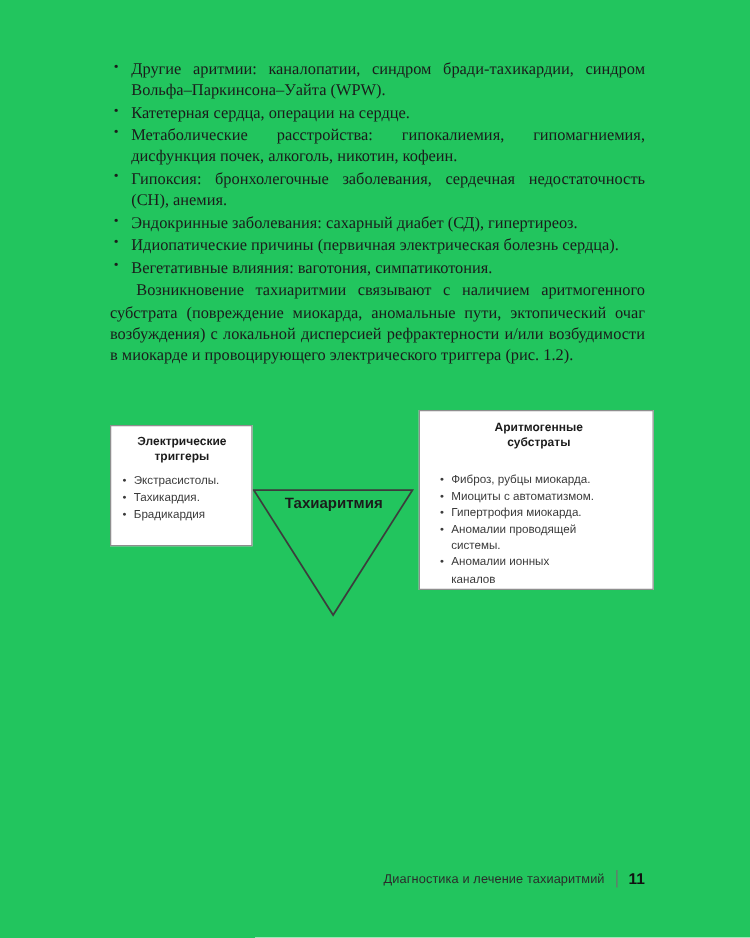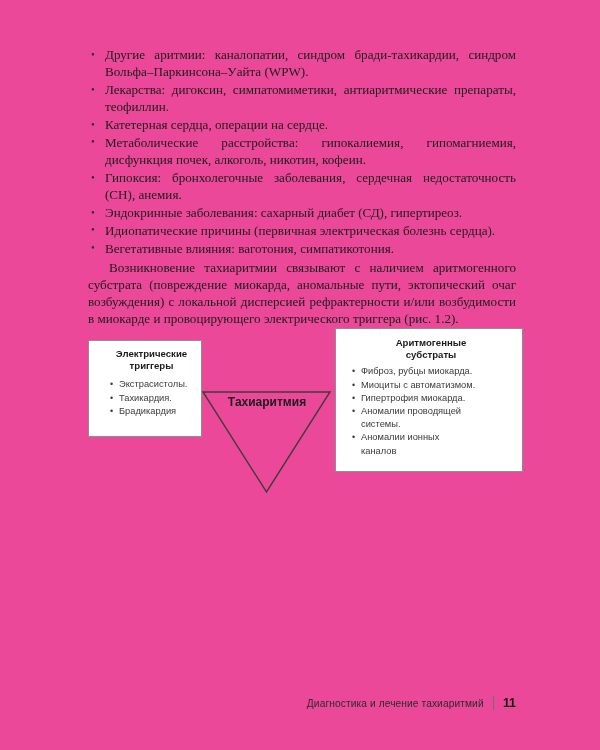--- a/index.html
+++ b/index.html
@@ -5,21 +5,21 @@
 <style>
   html, body {
     margin: 0;
     padding: 0;
     background: #ffffff;
   }
   #page {
     position: relative;
     width: 600px;
     height: 750px;
-    background: #ec4899;
+    background: #22c55e;
     overflow: hidden;
     font-family: "Liberation Serif", "DejaVu Serif", serif;
     color: #1b1b1b;
   }
 
   
   .textblock {
     position: absolute;
     left: 88px;
     top: 46px;
@@ -105,33 +105,33 @@
     font-size: 9px;
     line-height: 13.2px;
   }
 
   
   #box-electrical {
     left: 88px;
     top: 340px;
     width: 114px;
     height: 97px;
-    padding: 7px 5px 0 18px;
+    padding: 7px 5px 0 6px;
   }
   #box-electrical ul.flist { margin-top: 6px; padding-left: 3px; }
 
   
   #box-substrates {
     left: 335px;
     top: 328px;
     width: 188px;
     height: 144px;
     padding: 8px 6px 0 10px;
   }
-  #box-substrates ul.flist { margin-top: 4px; padding-left: 6px; }
+  #box-substrates ul.flist { margin-top: 16px; padding-left: 6px; }
 
   
   #box-modulators {
     left: 172px;
     top: 492px;
     width: 178px;
     height: 136px;
     padding: 8px 5px 0 11px;
   }
   #box-modulators ul.flist { margin-top: 5px; padding-left: 6px; }
@@ -200,21 +200,20 @@
   }
 </style>
 </head>
 <body>
 
 <div id="page">
 
   <div class="textblock">
     <ul class="bullets">
       <li>Другие аритмии: каналопатии, синдром бради-тахикардии, синдром Вольфа–Паркинсона–Уайта (WPW).</li>
-      <li>Лекарства: дигоксин, симпатомиметики, антиаритмические препараты, теофиллин.</li>
       <li>Катетерная сердца, операции на сердце.</li>
       <li>Метаболические расстройства: гипокалиемия, гипомагниемия, дисфункция почек, алкоголь, никотин, кофеин.</li>
       <li>Гипоксия: бронхолегочные заболевания, сердечная недостаточность (СН), анемия.</li>
       <li>Эндокринные заболевания: сахарный диабет (СД), гипертиреоз.</li>
       <li>Идиопатические причины (первичная электрическая болезнь сердца).</li>
       <li>Вегетативные влияния: ваготония, симпатикотония.</li>
     </ul>
     <p class="para">Возникновение тахиаритмии связывают с наличием аритмогенного субстрата (повреждение миокарда, аномальные пути, эктопический очаг возбуждения) с локальной дисперсией рефрактерности и/или возбудимости в миокарде и провоцирующего электрического триггера (рис. 1.2).</p>
   </div>
 

